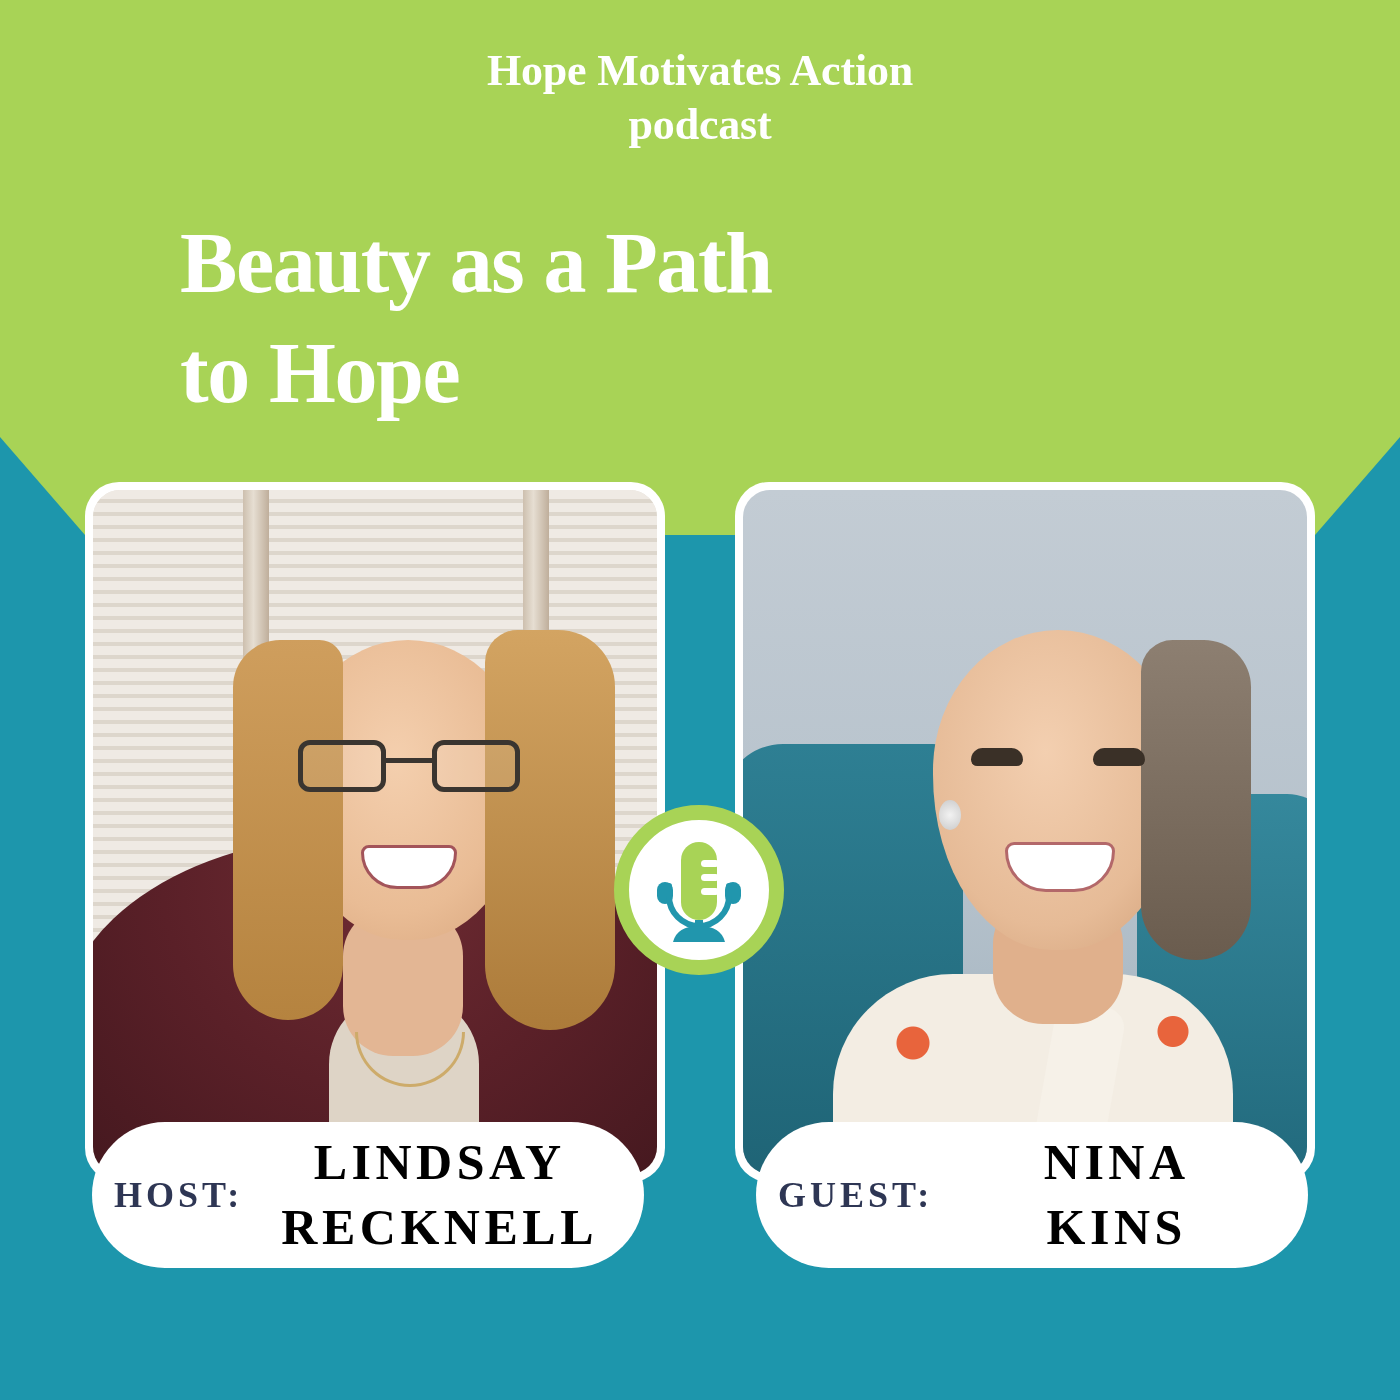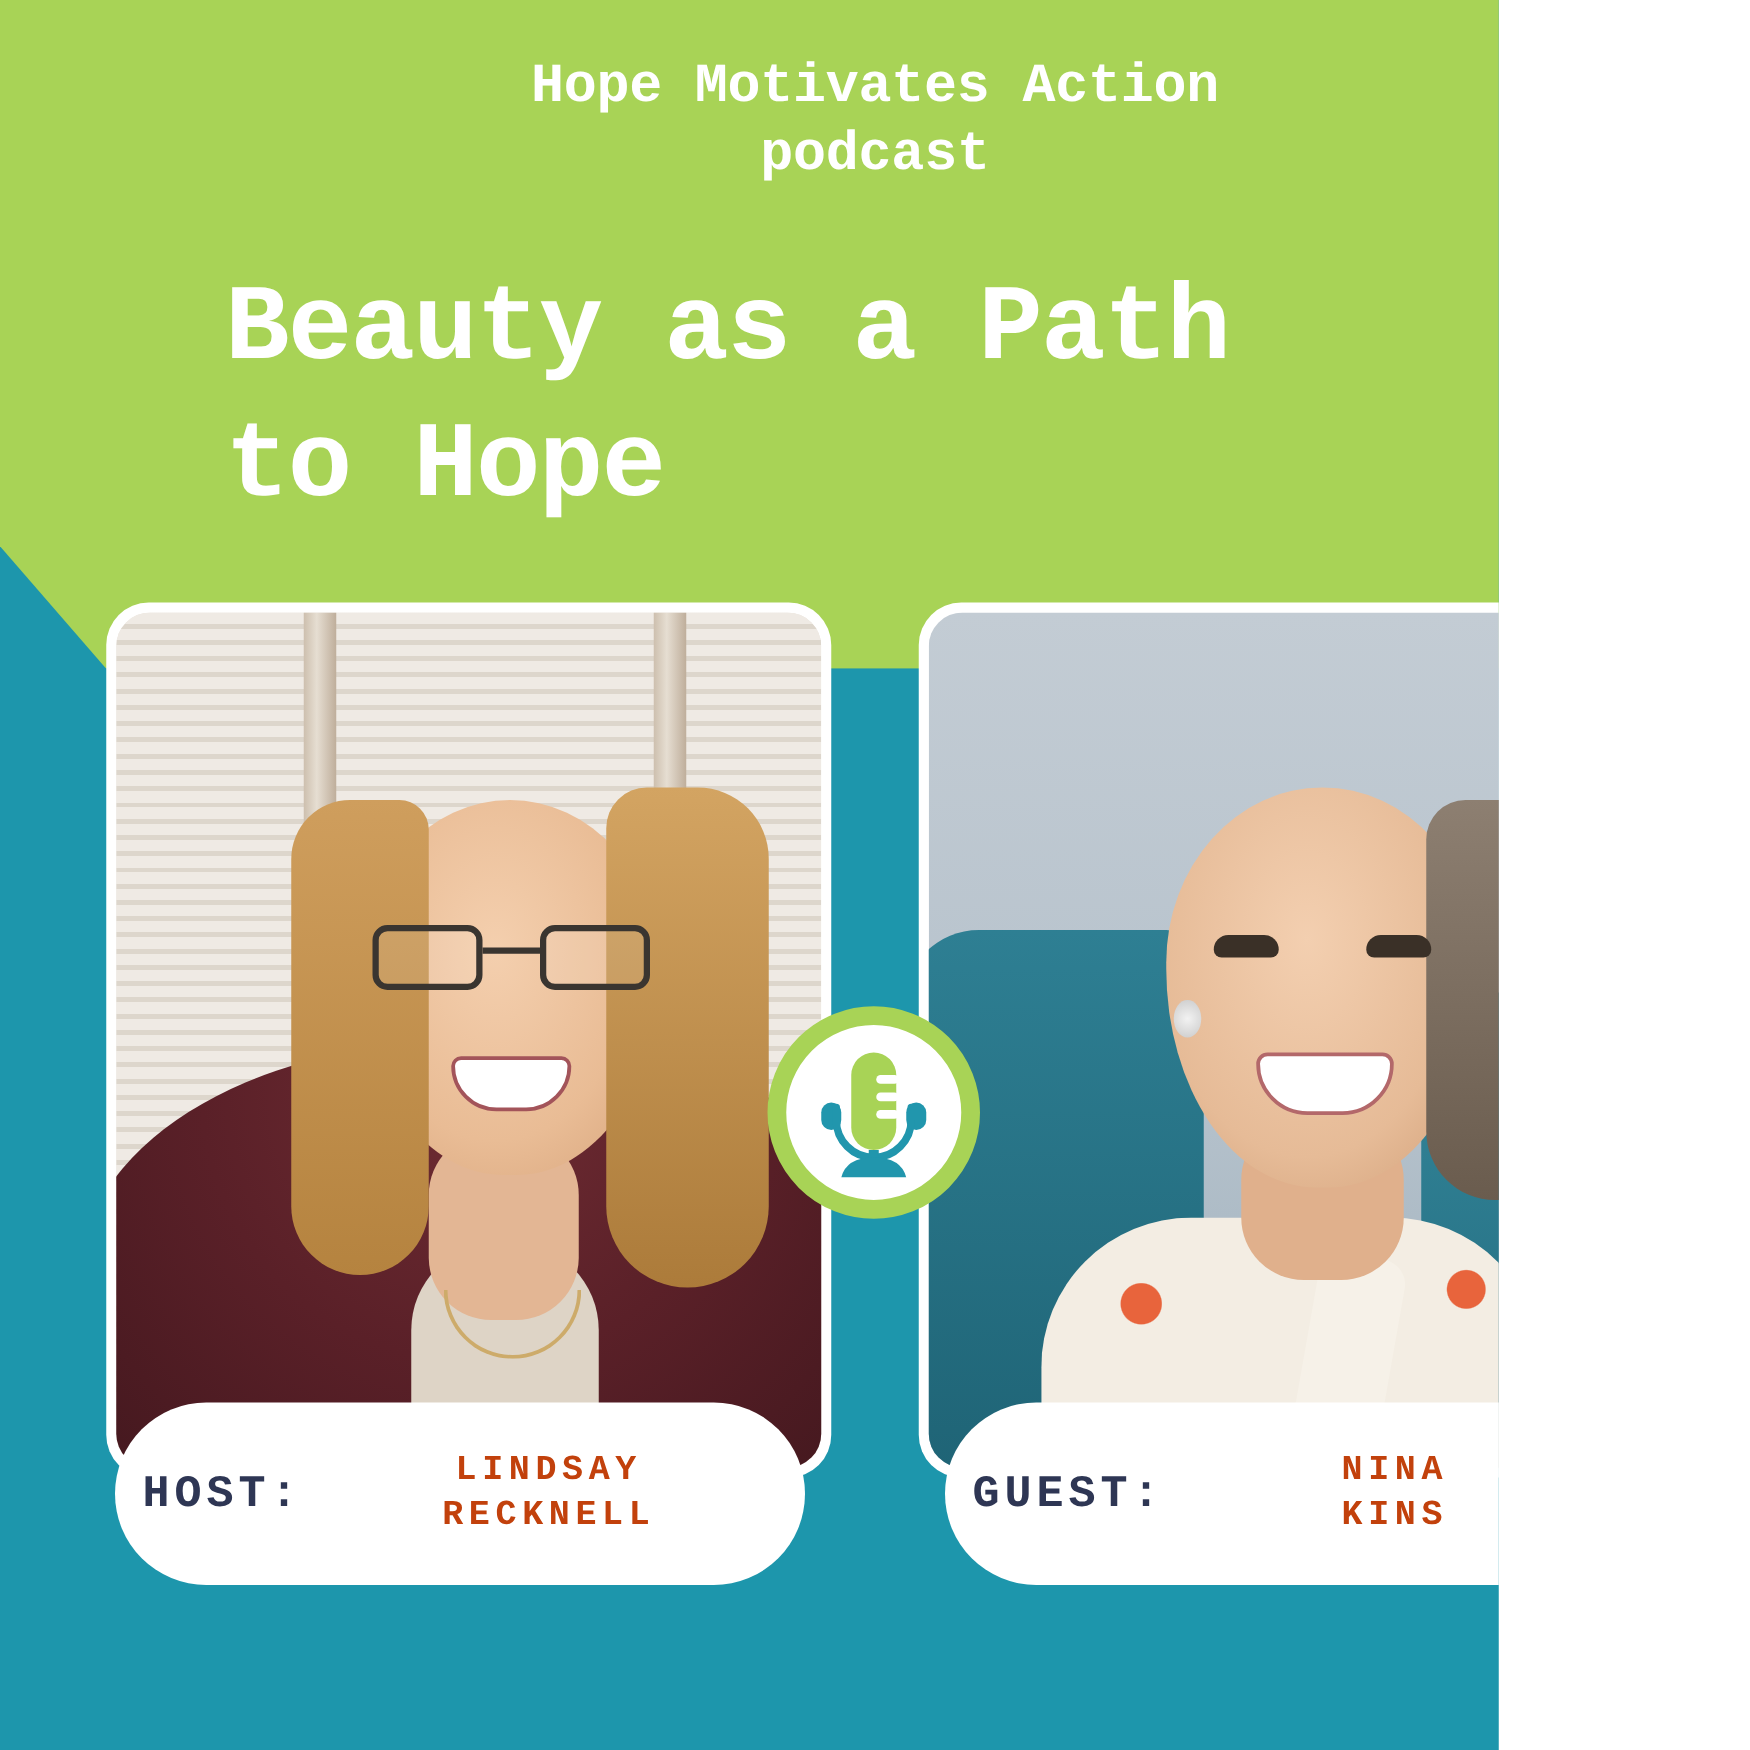--- a/index.html
+++ b/index.html
@@ -2,25 +2,25 @@
 <html><head>
 <meta charset="utf-8">
 <style>
   html, body {
     margin: 0;
     padding: 0;
     background: #ffffff;
   }
   #canvas {
     position: relative;
-    width: 1199px;
+    width: 1400px;
     height: 1400px;
     overflow: hidden;
     background: #1d96ac;
-    font-family: Liberation Mono, monospace;
+    font-family: Liberation Serif, serif;
   }
 
   
   .green-shape {
     position: absolute;
     left: 0;
     top: 0;
     width: 1400px;
     height: 535px;
     background: #a8d356;
@@ -358,22 +358,22 @@
     color: #2e3654;
     font-size: 36px;
     font-weight: bold;
     letter-spacing: 4px;
     white-space: nowrap;
     flex: 0 0 auto;
   }
   .person-name {
     flex: 1 1 auto;
     text-align: center;
-    color: #c2410c;
-    font-size: 28px;
+    color: #000000;
+    font-size: 50px;
     font-weight: bold;
     letter-spacing: 4.5px;
     line-height: 1.3;
     padding-right: 8px;
   }
 
   
   .footer-text {
     position: absolute;
     left: 0;

